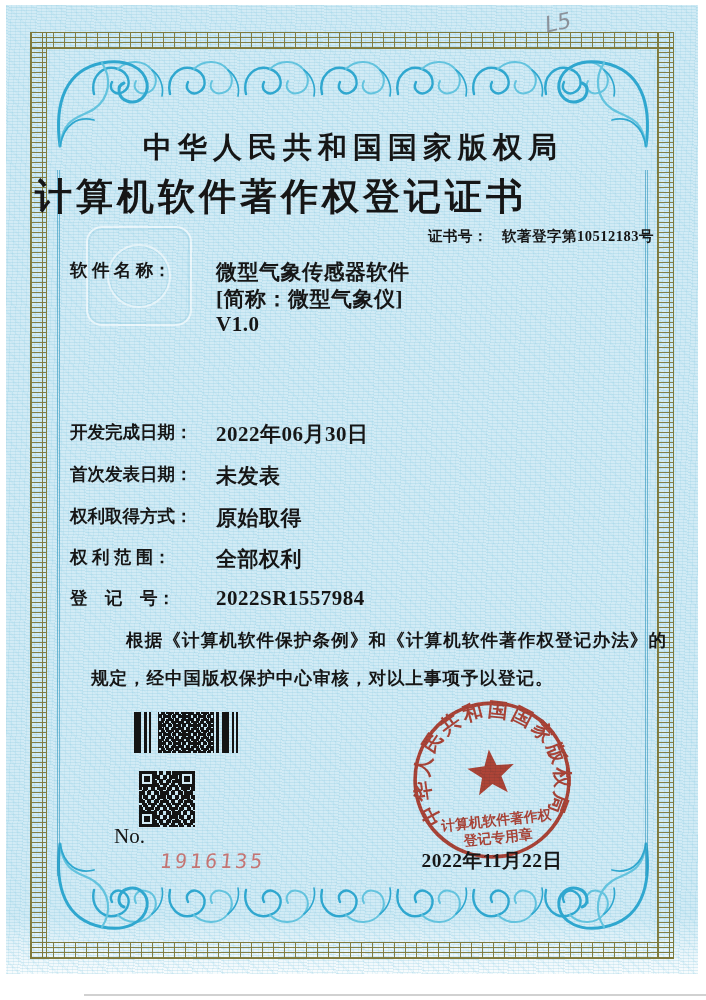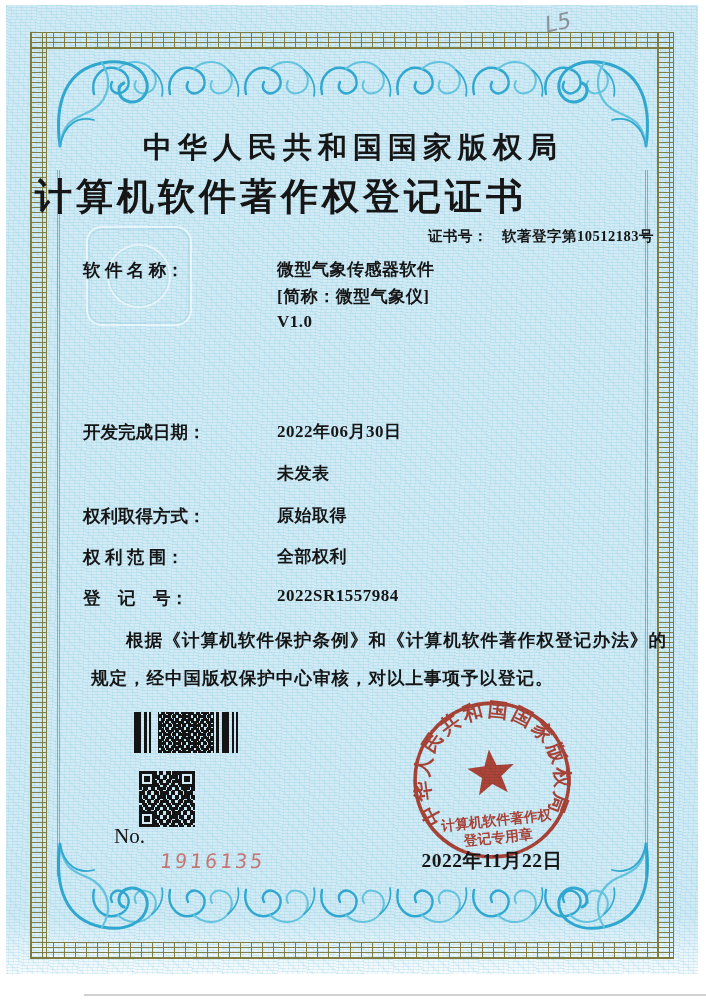--- a/index.html
+++ b/index.html
@@ -41,23 +41,23 @@
   .watermark .wm-circle{
     position:absolute;left:19px;top:16px;width:60px;height:60px;border-radius:50%;
     border:2px solid rgba(255,255,255,.65);box-shadow:inset 0 0 0 1px rgba(135,198,222,.35);
   }
   
   .abs{position:absolute;}
   .authority{left:0;top:128px;width:706px;text-align:center;font-size:29px;font-weight:bold;letter-spacing:6px;}
   .main-title{left:0;top:172px;width:562px;text-align:center;font-size:37px;font-weight:bold;letter-spacing:4px;}
   .certno{top:227px;right:52px;font-size:14.5px;font-weight:bold;letter-spacing:.5px;}
   .certno .gap{display:inline-block;width:14px;}
-  .row{position:absolute;left:17px;width:630px;height:26px;}
+  .row{position:absolute;left:4px;width:630px;height:26px;}
   .flabel{position:absolute;left:66px;font-size:17.5px;font-weight:bold;white-space:pre;}
-  .fvalue{position:absolute;left:212px;font-size:17px;font-weight:bold;letter-spacing:.5px;margin-left:48px;}
+  .fvalue{position:absolute;left:212px;font-size:21px;font-weight:bold;letter-spacing:.5px;}
   .statement{
     left:66px;top:621px;width:576px;font-size:17.5px;font-weight:bold;line-height:38px;
     text-indent:2em;letter-spacing:1px;text-align:justify;margin-left:25px;
   }
   
   .barcode{position:absolute;left:134px;top:712px;width:104px;height:41px;display:flex;}
   .bc-left{width:24px;height:100%;
     background:linear-gradient(90deg,#141414 0 7px,rgba(0,0,0,0) 7px 10px,#141414 10px 13px,rgba(0,0,0,0) 13px 15px,#141414 15px 17px,rgba(0,0,0,0) 17px 24px);}
   .bc-mid{width:56px;height:100%;
     background-image:
@@ -164,20 +164,21 @@
     <span class="fvalue">[简称：微型气象仪]</span>
   </div>
   <div class="row" style="top:312px">
     <span class="fvalue">V1.0</span>
   </div>
   <div class="row" style="top:420px">
     <span class="flabel">开发完成日期：</span>
     <span class="fvalue">2022年06月30日</span>
   </div>
   <div class="row" style="top:462px">
+    <span class="flabel">首次发表日期：</span>
     <span class="fvalue">未发表</span>
   </div>
   <div class="row" style="top:545px">
     <span class="flabel">权 利 范 围：</span>
     <span class="fvalue">全部权利</span>
   </div>
   <div class="row" style="top:504px">
     <span class="flabel">权利取得方式：</span>
     <span class="fvalue">原始取得</span>
   </div>

